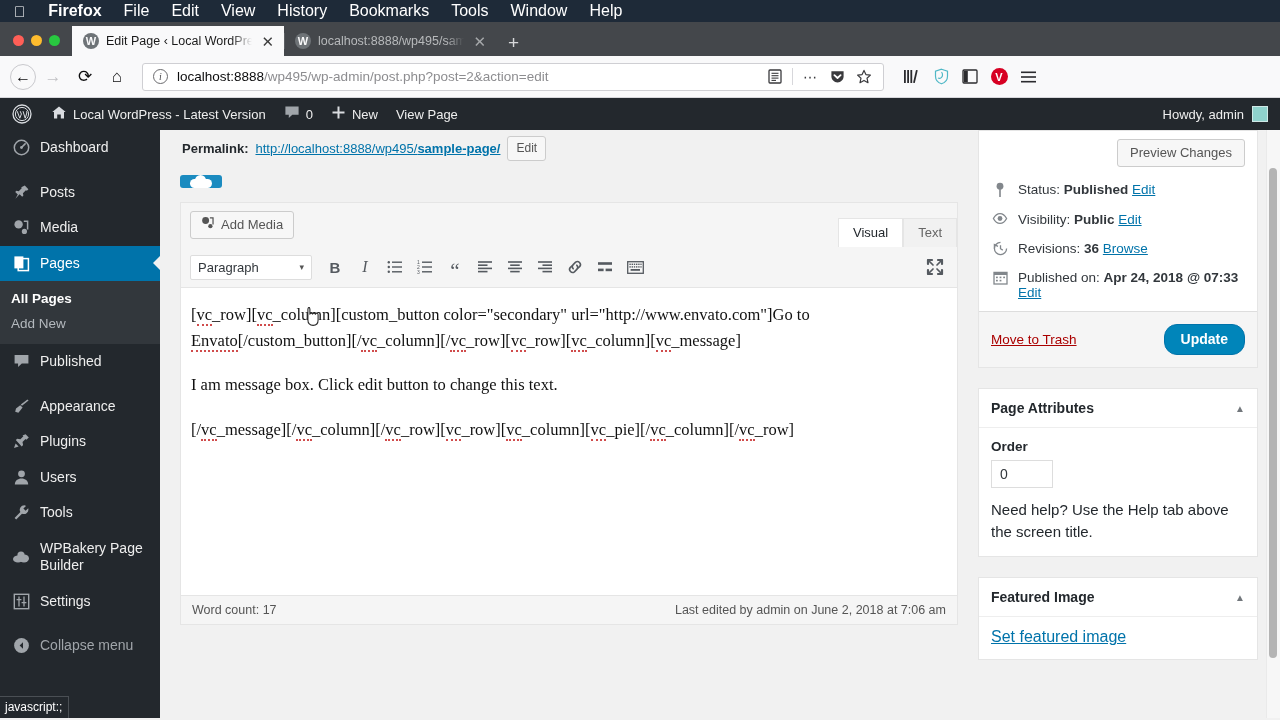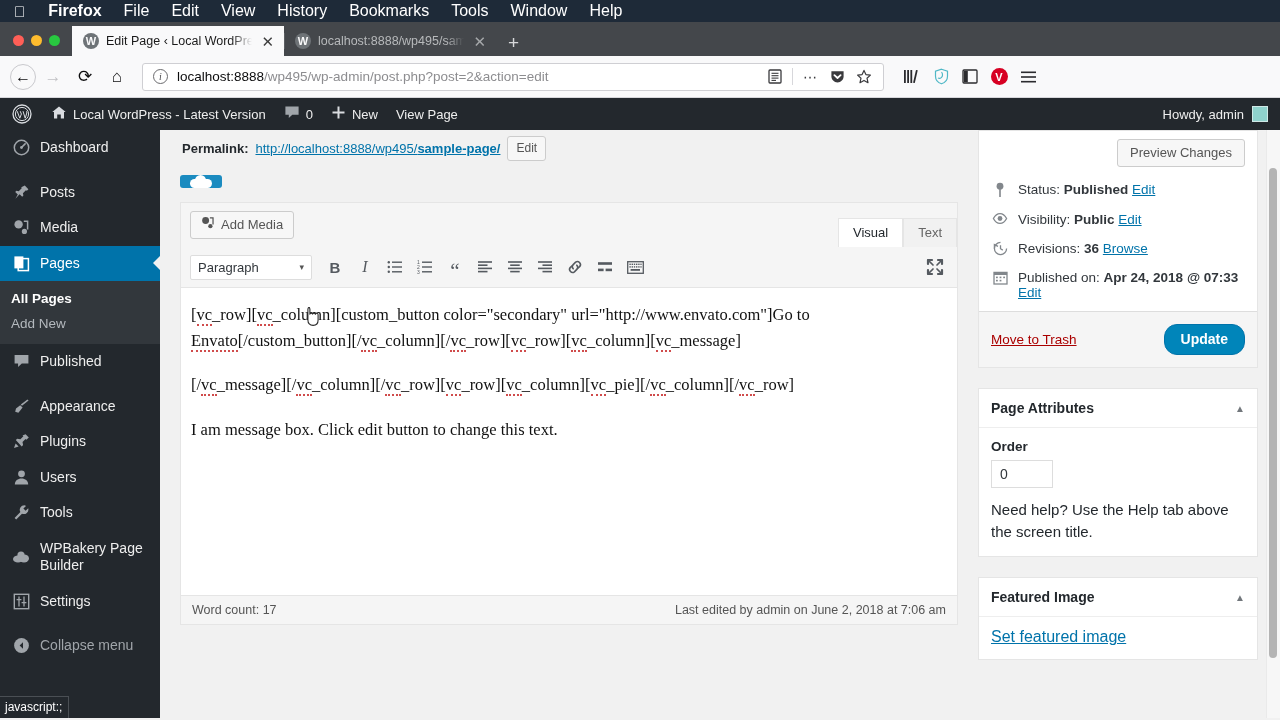--- a/index.html
+++ b/index.html
@@ -630,22 +630,22 @@
             <span class="tbtn">
               <svg width="18" height="18" viewBox="0 0 18 18">
                   <path d="M2 2l5 5M16 2l-5 5M2 16l5-5M16 16l-5-5" stroke="#555a60" stroke-width="1.7" stroke-linecap="round"></path>
                   <path d="M2 2h4M2 2v4M16 2h-4M16 2v4M2 16h4M2 16v-4M16 16h-4M16 16v-4" stroke="#555a60" stroke-width="2.2" stroke-linecap="round"></path>
                 </svg>
             </span>
           </div>
 
           <div class="editor-area">
             <p class="ed-p">[<span class="sp">vc</span>_row][<span class="sp">vc</span>_column][custom_button color="secondary" url="http://www.envato.com"]Go to <span class="sp">Envato</span>[/custom_button][/<span class="sp">vc</span>_column][/<span class="sp">vc</span>_row][<span class="sp">vc</span>_row][<span class="sp">vc</span>_column][<span class="sp">vc</span>_message]</p>
+            <p class="ed-p">I am message box. Click edit button to change this text.</p>
             <p class="ed-p">[/<span class="sp">vc</span>_message][/<span class="sp">vc</span>_column][/<span class="sp">vc</span>_row][<span class="sp">vc</span>_row][<span class="sp">vc</span>_column][<span class="sp">vc</span>_pie][/<span class="sp">vc</span>_column][/<span class="sp">vc</span>_row]</p>
-            <p class="ed-p">I am message box. Click edit button to change this text.</p>
           </div>
 
           <div class="editor-footer">
             <span>Word count: 17</span>
             <span>Last edited by admin on June 2, 2018 at 7:06 am</span>
           </div>
         </div>
 
         <div class="col-right">
           <div class="panel" style="margin-top:0;">

